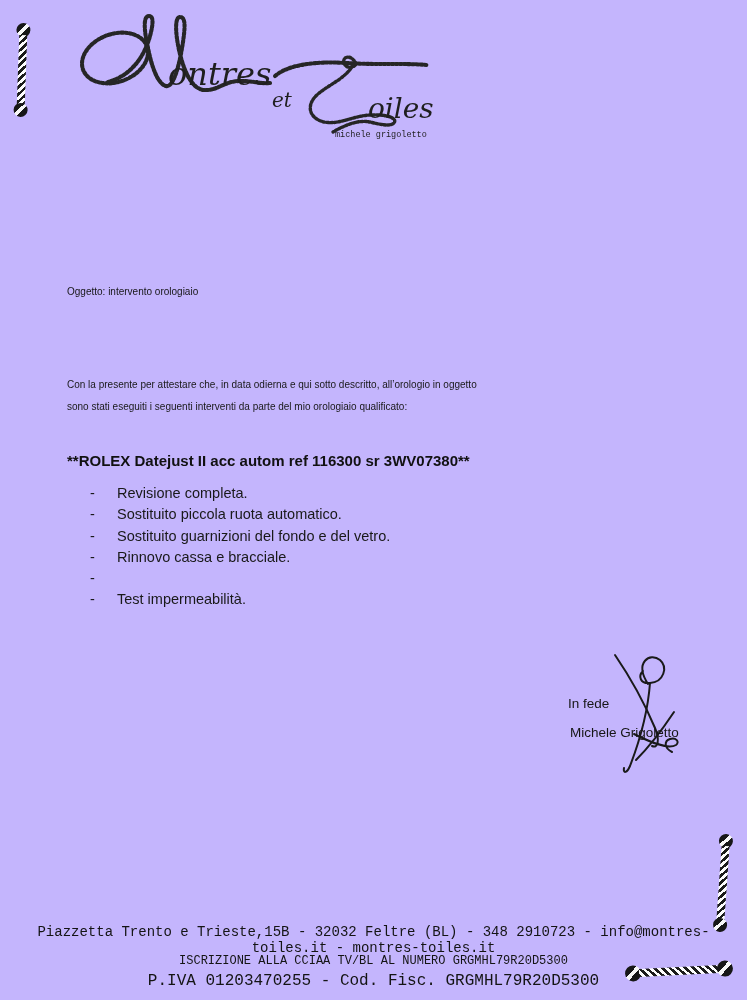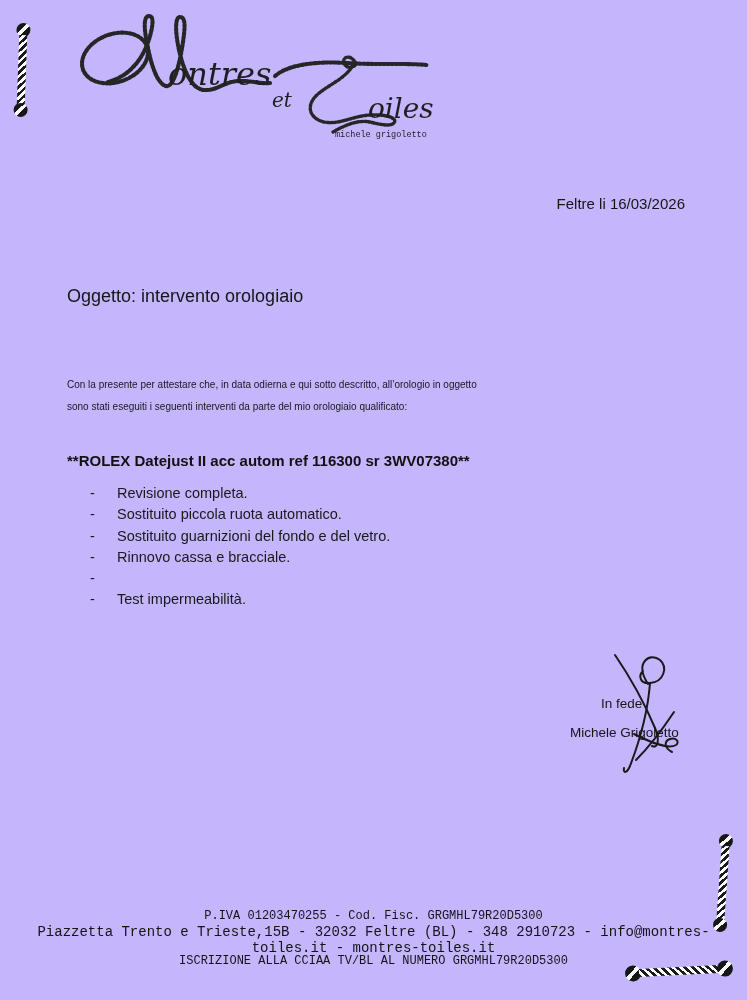--- a/index.html
+++ b/index.html
@@ -44,50 +44,50 @@
   .logo .script { font-family: "DejaVu Serif", serif; font-style: italic; }
   .logo .type { font-family: "Liberation Mono", monospace; }
 
   
   .date-line {
     position: absolute; left: 385px; top: 195px; width: 300px;
     text-align: right; font-size: 15px; color: #161616;
   }
   .subject {
     position: absolute; left: 67px; top: 286px;
-    font-size: 18px; color: #161616;
+    font-size: 10px; color: #161616;
   }
   .body-par {
     position: absolute; left: 67px; top: 374px; width: 640px;
     font-size: 10px; line-height: 22px; color: #191919;
   }
   .watch-ref {
     position: absolute; left: 67px; top: 452px;
     font-size: 15px; font-weight: bold; color: #111;
   }
   .interventions {
     position: absolute; left: 90px; top: 483px;
     list-style: none; font-size: 14.5px; color: #191919;
   }
   .interventions li { display: flex; line-height: 21.3px; }
   .interventions .dash { width: 27px; flex: none; }
 
   
   .sig-svg { position: absolute; left: 588px; top: 650px; }
   .sig-svg path { fill: none; stroke: #1a1a1a; stroke-width: 2; stroke-linecap: round; }
-  .closing { position: absolute; left: 601px; top: 696px; font-size: 13.5px; color: #161616; }
+  .closing { position: absolute; left: 568px; top: 696px; font-size: 13.5px; color: #161616; }
   .signatory { position: absolute; left: 570px; top: 725px; font-size: 13.5px; color: #161616; }
 
   
   .footer-line {
     position: absolute; left: 0; width: 747px; text-align: center;
     font-family: "Liberation Mono", monospace; color: #141414;
   }
   .footer-1 { top: 924px; font-size: 14px; }
-  .footer-2 { top: 909px; font-size: 12px; text-align: center; }
+  .footer-2 { top: 972px; font-size: 16px; text-align: center; }
   .footer-3 { top: 954px; font-size: 12px; }
 </style>
 </head>
 <body>
 
 <div class="page">
 
   <div class="rope v rope-tl">
     <span class="knob"></span>
     <span class="bar"></span>
@@ -115,21 +115,20 @@
     <g>
       <title>T</title>
       <path class="rope-stroke" d="M 219 70 C 232 59, 258 55, 290 57 C 322 59, 348 57, 371 59"></path>
       <path class="thin-stroke" d="M 300 58 C 296 48, 286 50, 288 57 C 290 63, 298 62, 300 58"></path>
       <path class="thin-stroke" d="M 297 59 C 290 72, 274 78, 262 88 C 250 98, 252 112, 268 116 C 284 119, 296 110, 314 109 C 330 108, 342 112, 338 117 C 334 121, 322 118, 314 116 C 300 113, 284 122, 277 126"></path>
     </g>
     <text class="script" x="312" y="112" font-size="28">oiles</text>
     <text class="type" x="279" y="131" font-size="8.5">michele grigoletto</text>
   </svg>
 
-  <div class="date-line">Feltre li 16/03/2026</div>
 
   <div class="subject">Oggetto: intervento orologiaio</div>
 
   <div class="body-par">
     <div>Con la presente per attestare che, in data odierna e qui sotto descritto, all’orologio in oggetto</div>
     <div>sono stati eseguiti i seguenti interventi da parte del mio orologiaio qualificato:</div>
   </div>
 
   <div class="watch-ref">**ROLEX Datejust II acc autom ref 116300 sr 3WV07380**</div>
 

